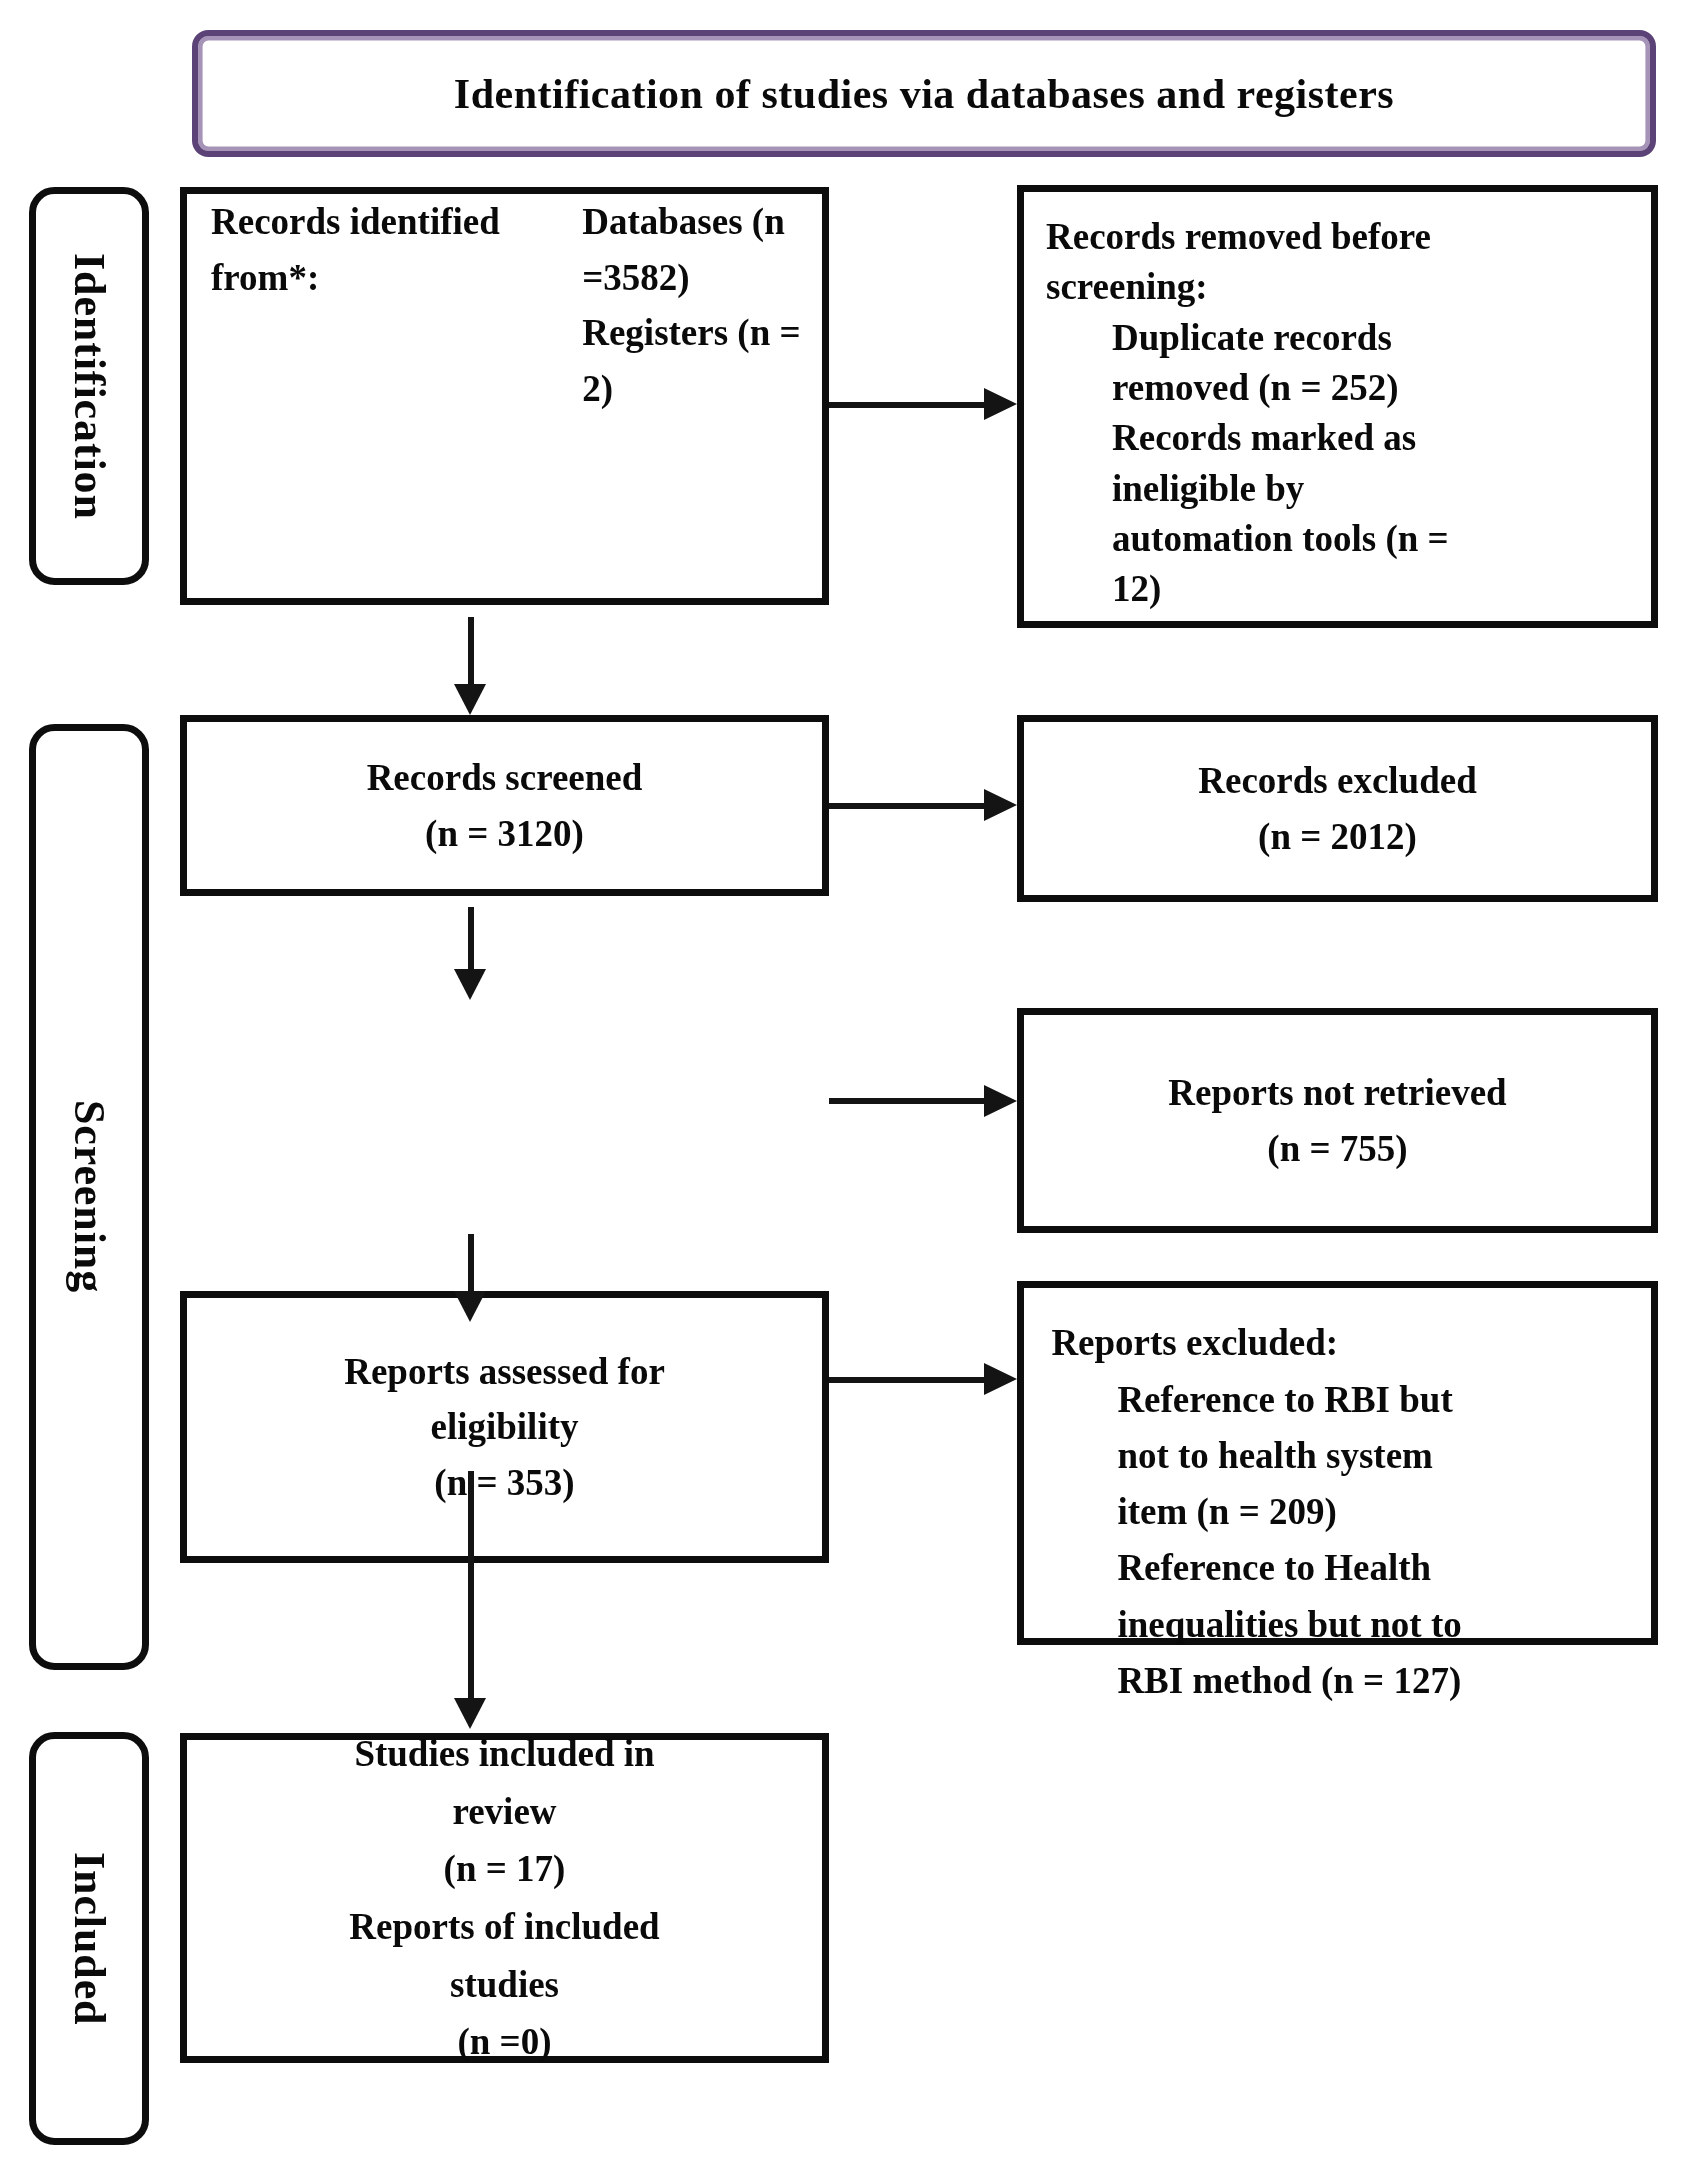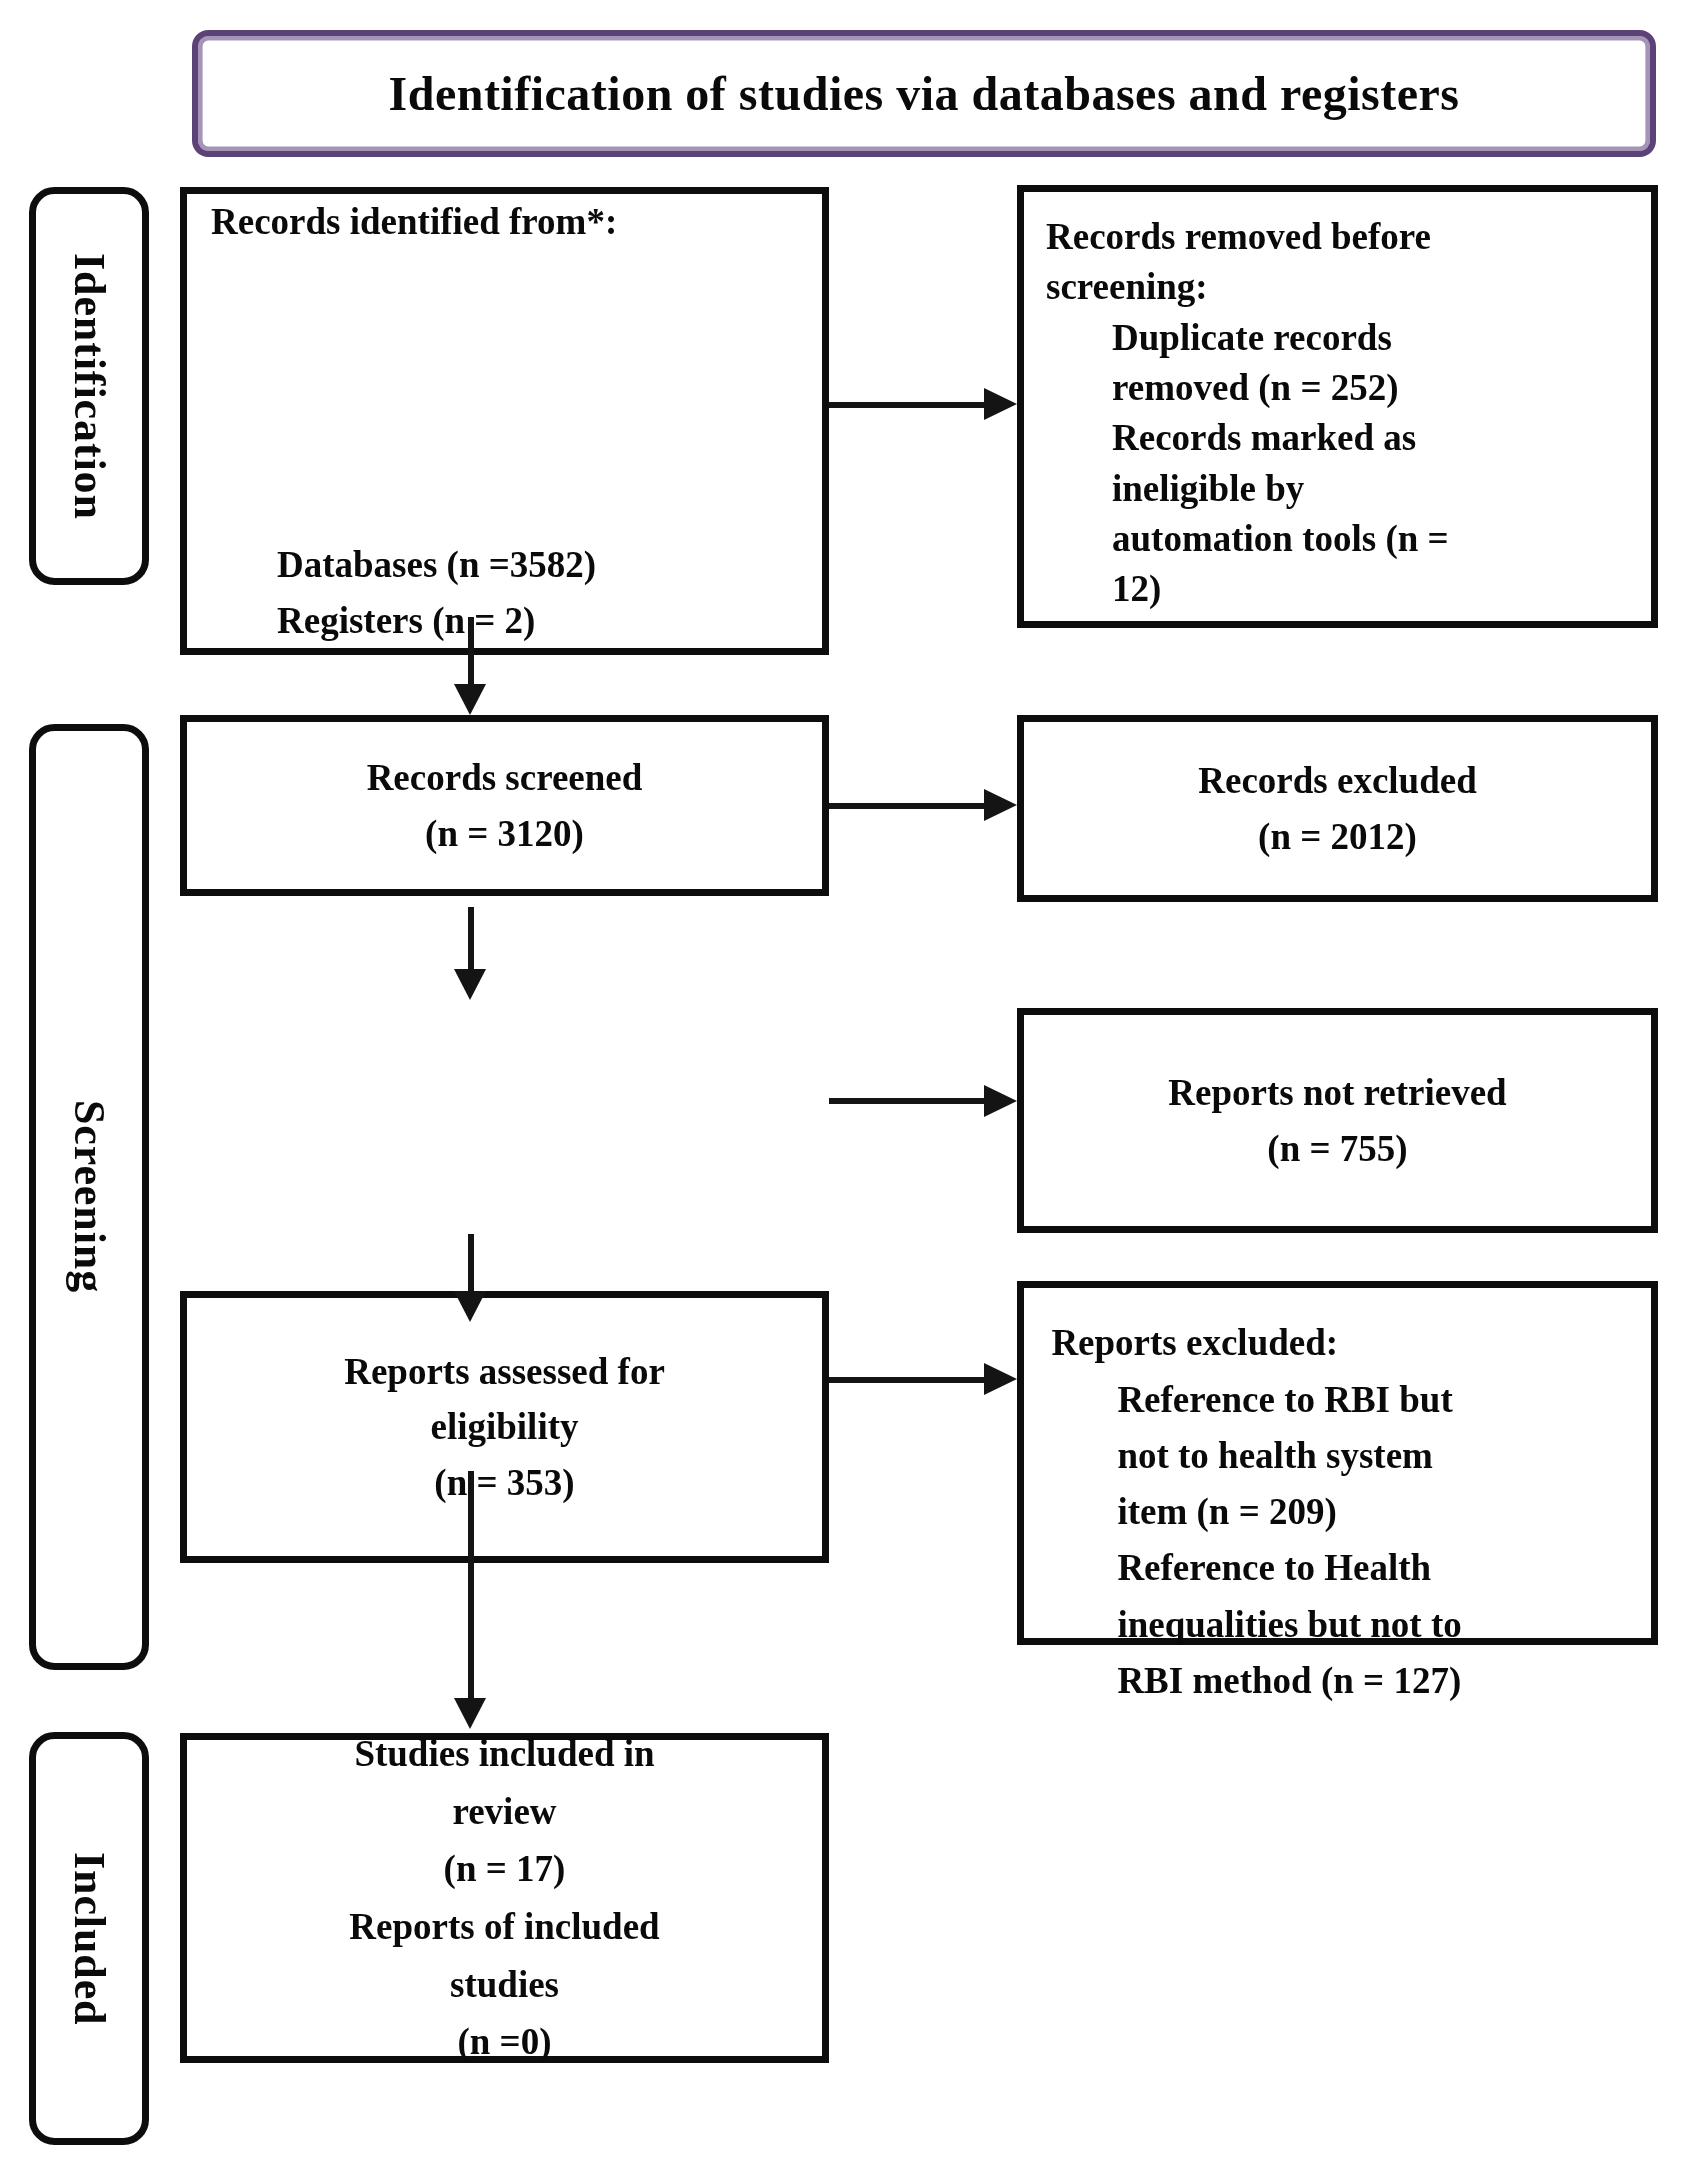--- a/index.html
+++ b/index.html
@@ -27,21 +27,21 @@
   .header-box {
     position: absolute;
     left: 192px; top: 30px;
     width: 1464px; height: 127px;
     border: 6.4px solid var(--header-border);
     border-radius: 16.4px;
     box-shadow: inset 0 0 0 4.6px var(--header-border-inner);
     display: flex; align-items: center; justify-content: center;
     background: #fff;
   }
-  .header-box .title { font-size: 48px; letter-spacing: 0.5px; }
+  .header-box .title { font-size: 42px; letter-spacing: 0.5px; }
 
   
   .stage {
     position: absolute;
     left: 29px; width: 120px;
     border: 7.3px solid var(--box-border);
     border-radius: 25.6px;
     background: #fff;
     display: flex; align-items: center; justify-content: center;
   }
@@ -59,21 +59,21 @@
   .box {
     position: absolute;
     border: 7.3px solid var(--box-border);
     background: #fff;
     font-size: 37px;
     line-height: 1.5;
   }
   .box-left  { left: 180px; width: 649px; }
   .box-right { left: 1017px; width: 641px; }
 
-  .box--identified { top: 187px; height: 468px; display: flex; flex-direction: column; justify-content: space-between; padding-left: 24px; }
+  .box--identified { top: 187px; height: 418px; display: flex; flex-direction: row; justify-content: flex-end; padding-left: 24px; }
   .box--removed    { top: 185px; height: 443px; padding: 20px 16.4px 7.3px 22px; line-height: 1.36; }
   .box--screened   { top: 715px;  height: 181px; }
   .box--excluded-r { top: 715px;  height: 187px; }
   .box--sought     { top: 1003px; height: 228px; }
   .box--notretr    { top: 1008px; height: 225px; }
   .box--assessed   { top: 1291px; height: 272px; }
   .box--rexcluded  { top: 1281px; height: 364px; padding: 27.4px 16.4px 7.3px 27.4px; line-height: 1.52; }
   .box--studies    { top: 1733px; height: 330px; line-height: 1.56; }
 
   .box-center { display: flex; align-items: center; justify-content: center; text-align: center; }

